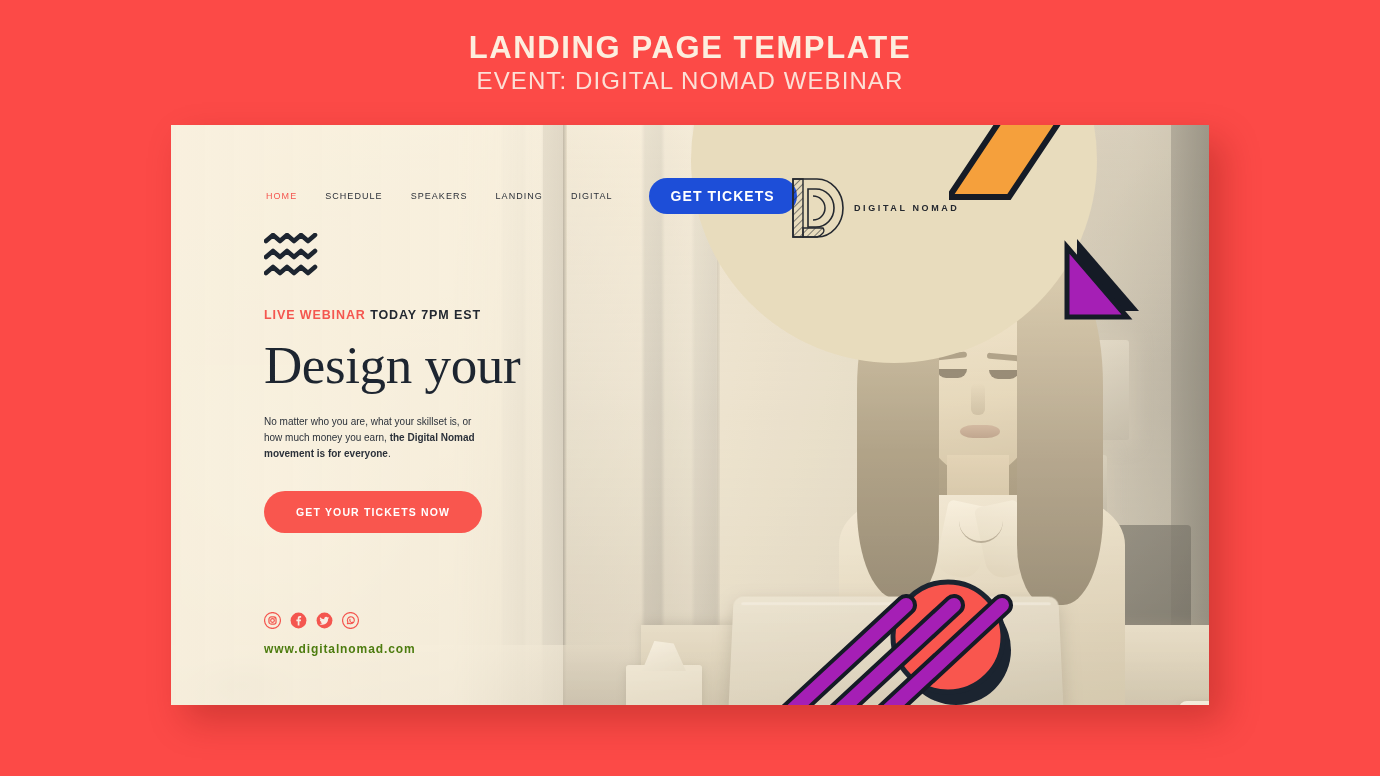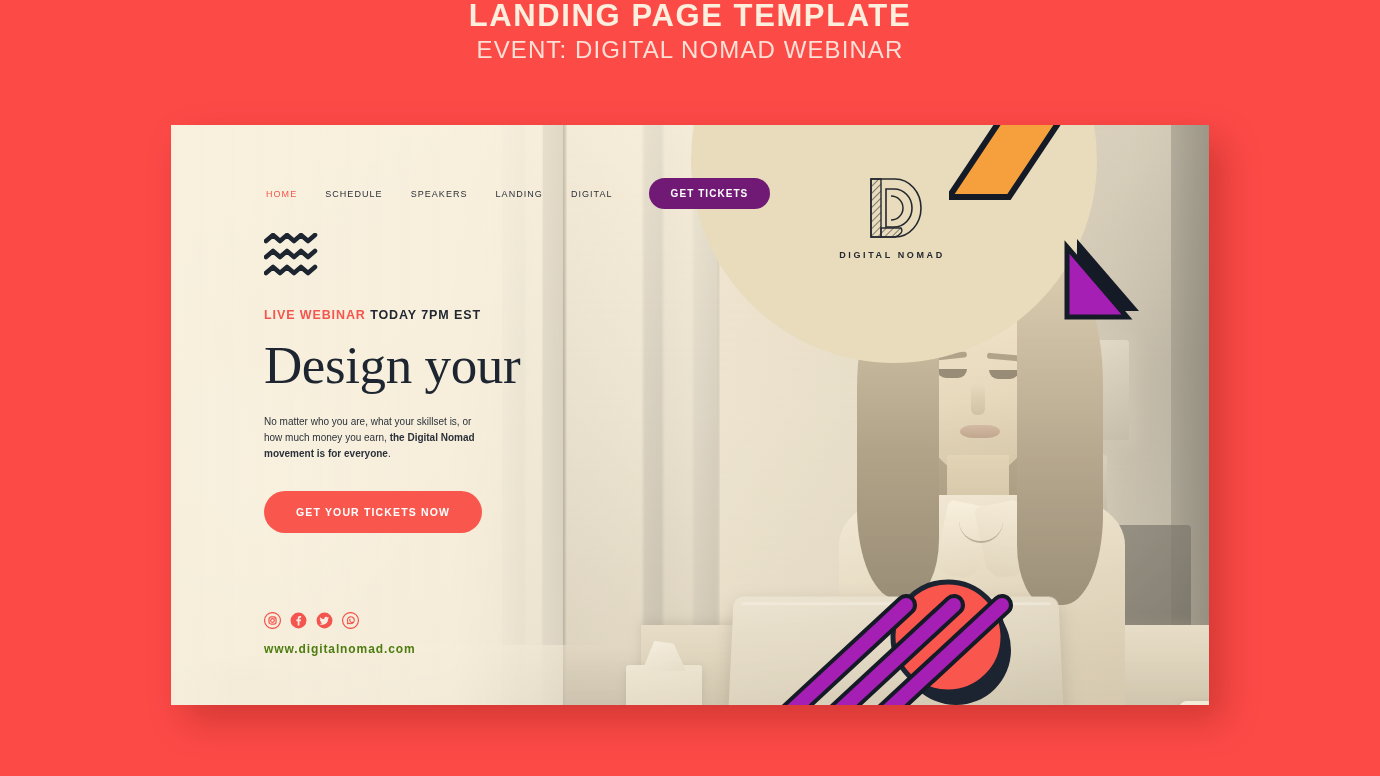--- a/index.html
+++ b/index.html
@@ -6,21 +6,21 @@
   html,body { width:1380px; height:776px; overflow:hidden; }
   body {
     background:#fc4a47;
     font-family:"Liberation Sans", sans-serif;
     position:relative;
   }
 
   
   .banner { position:absolute; top:0; left:0; width:1380px; height:125px;
             display:flex; flex-direction:column; align-items:center;
-            justify-content:flex-start; gap:4px; }
+            justify-content:center; gap:4px; }
   .banner-title { font-size:31px; font-weight:bold; letter-spacing:1.6px;
                   color:#fdeede; line-height:1.05; }
   .banner-sub   { font-size:24px; font-weight:400; letter-spacing:1.1px;
                   color:#fce0d6; line-height:1.05; }
 
   
   .mockup {
     position:absolute; left:171px; top:125px; width:1038px; height:580px;
     overflow:hidden; background:#f6ecd8;
     box-shadow: 14px 16px 34px rgba(120,15,10,0.30);
@@ -153,28 +153,28 @@
 
   
   .beige-circle { position:absolute; left:520px; top:-168px; width:406px; height:406px;
       border-radius:50%; background:#e8dcbd; }
 
   
   .nav { position:absolute; left:95px; top:53px; display:flex; align-items:center; gap:0; }
   .nav a { font-size:9px; font-weight:normal; letter-spacing:1.05px; color:#2a2f38;
            text-decoration:none; margin-right:28px; white-space:nowrap; }
   .nav a.active { color:#f4564f; }
-  .nav .btn-tickets { font-size:10px; font-weight:bold; letter-spacing:1.05px;
-      color:#fff; background:#701a75; border:none; border-radius:20px;
+  .nav .btn-tickets { font-size:14px; font-weight:bold; letter-spacing:1.05px;
+      color:#fff; background:#1d4ed8; border:none; border-radius:20px;
       padding:10px 22px; cursor:pointer; margin-left:8px; white-space:nowrap;
       font-family:"Liberation Sans", sans-serif; }
 
   
   .logo-wrap { position:absolute; left:612px; top:50px; width:218px;
-      display:flex; flex-direction:column; align-items:center; gap:9px; }
+      display:flex; flex-direction:row; align-items:center; gap:9px; }
   .logo-word { font-size:9px; letter-spacing:2.6px; font-weight:bold; color:#24282f; }
 
   
   .hero { position:absolute; left:93px; top:108px; width:280px; }
   .zig { margin-bottom:26px; }
   .eyebrow { font-size:12.5px; font-weight:bold; letter-spacing:.9px; margin-bottom:18px; }
   .eyebrow .hl { color:#f4564f; }
   .eyebrow .dk { color:#222831; }
   .headline { font-family:"Liberation Serif", serif; font-size:53px; line-height:.98;
       color:#1d2530; font-weight:400; letter-spacing:-.4px; margin-bottom:22px; }

